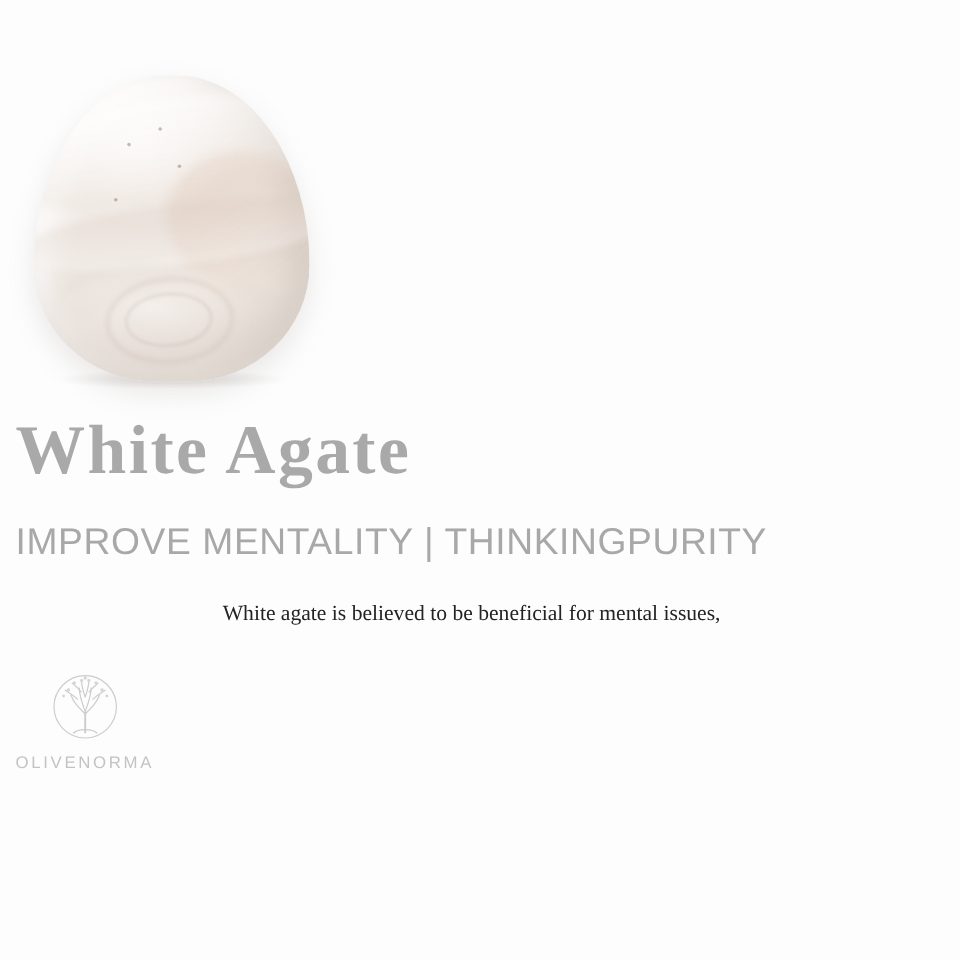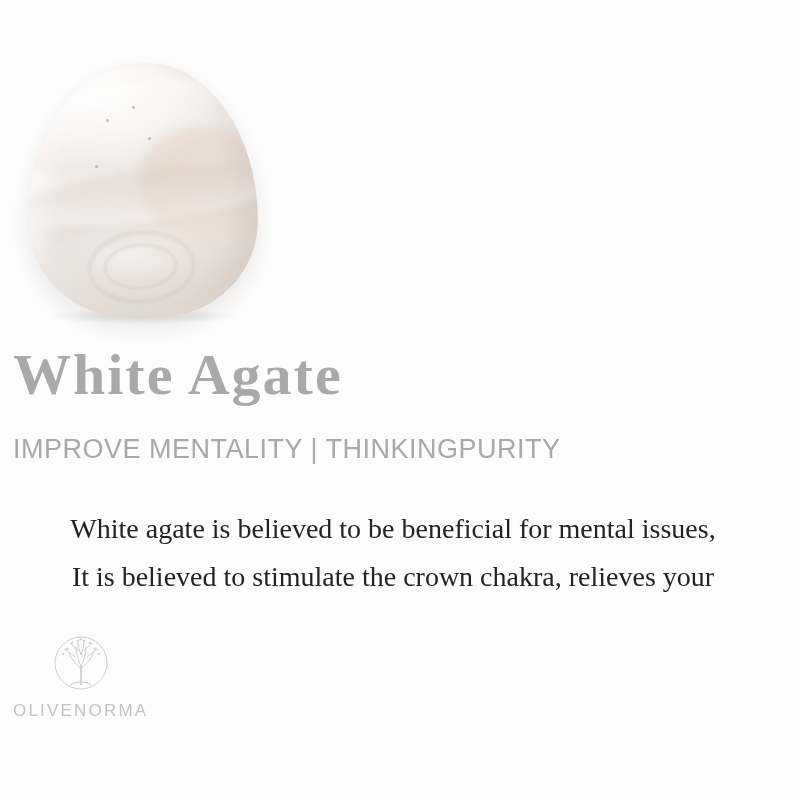--- a/index.html
+++ b/index.html
@@ -122,51 +122,51 @@
     font-size: 58px;
     font-weight: 700;
     letter-spacing: 2px;
     color: #a9a9a9;
     text-align: center;
     line-height: 1;
   }
   .subtitle {
     margin-top: 30px;
     font-family: "Liberation Sans", sans-serif;
-    font-size: 27px;
+    font-size: 31px;
     letter-spacing: 0.5px;
     color: #a8a8a8;
     text-align: center;
   }
   .desc {
-    margin-top: 40px;
+    margin-top: 26px;
     width: 760px;
     text-align: center;
     font-family: "Liberation Serif", serif;
-    font-size: 28px;
+    font-size: 18px;
     color: #232323;
     line-height: 1.72;
   }
   .desc p {
     margin: 0;
   }
 
   
   .logo {
     margin-top: 26px;
     display: flex;
     flex-direction: column;
     align-items: center;
     opacity: 0.85;
   }
   .logo svg { display: block; }
   .logo-text {
     margin-top: 2px;
     font-family: "Liberation Sans", sans-serif;
-    font-size: 17px;
+    font-size: 14px;
     letter-spacing: 2.2px;
     color: #b9b9b9;
   }
 </style>
 </head>
 <body>
 
 <div class="page">
 
   <div class="stone-wrap">
@@ -184,21 +184,20 @@
       <div class="speck" style="left:29%; top:40%;"></div>
     </div>
   </div>
 
   <div class="title">White  Agate</div>
 
   <div class="subtitle">IMPROVE MENTALITY | THINKINGPURITY</div>
 
   <div class="desc">
     <p>White agate is believed to be beneficial for mental issues,</p>
-    <p>It is believed to stimulate the crown chakra, relieves your</p>
   </div>
 
   <div class="logo">
     <span>
       <svg width="72" height="72" viewBox="0 0 72 72" aria-hidden="true">
         <g stroke="#c4c4c4" fill="none" stroke-width="1">
           <circle cx="36" cy="36" r="26"></circle>
           <path d="M36 58 L36 40" stroke-width="1.6"></path>
           <path d="M36 42 C30 36 26 32 24 26 M36 42 C42 36 46 32 48 26"></path>
           <path d="M36 40 C33 32 31 26 31 20 M36 40 C39 32 41 26 41 20"></path>

